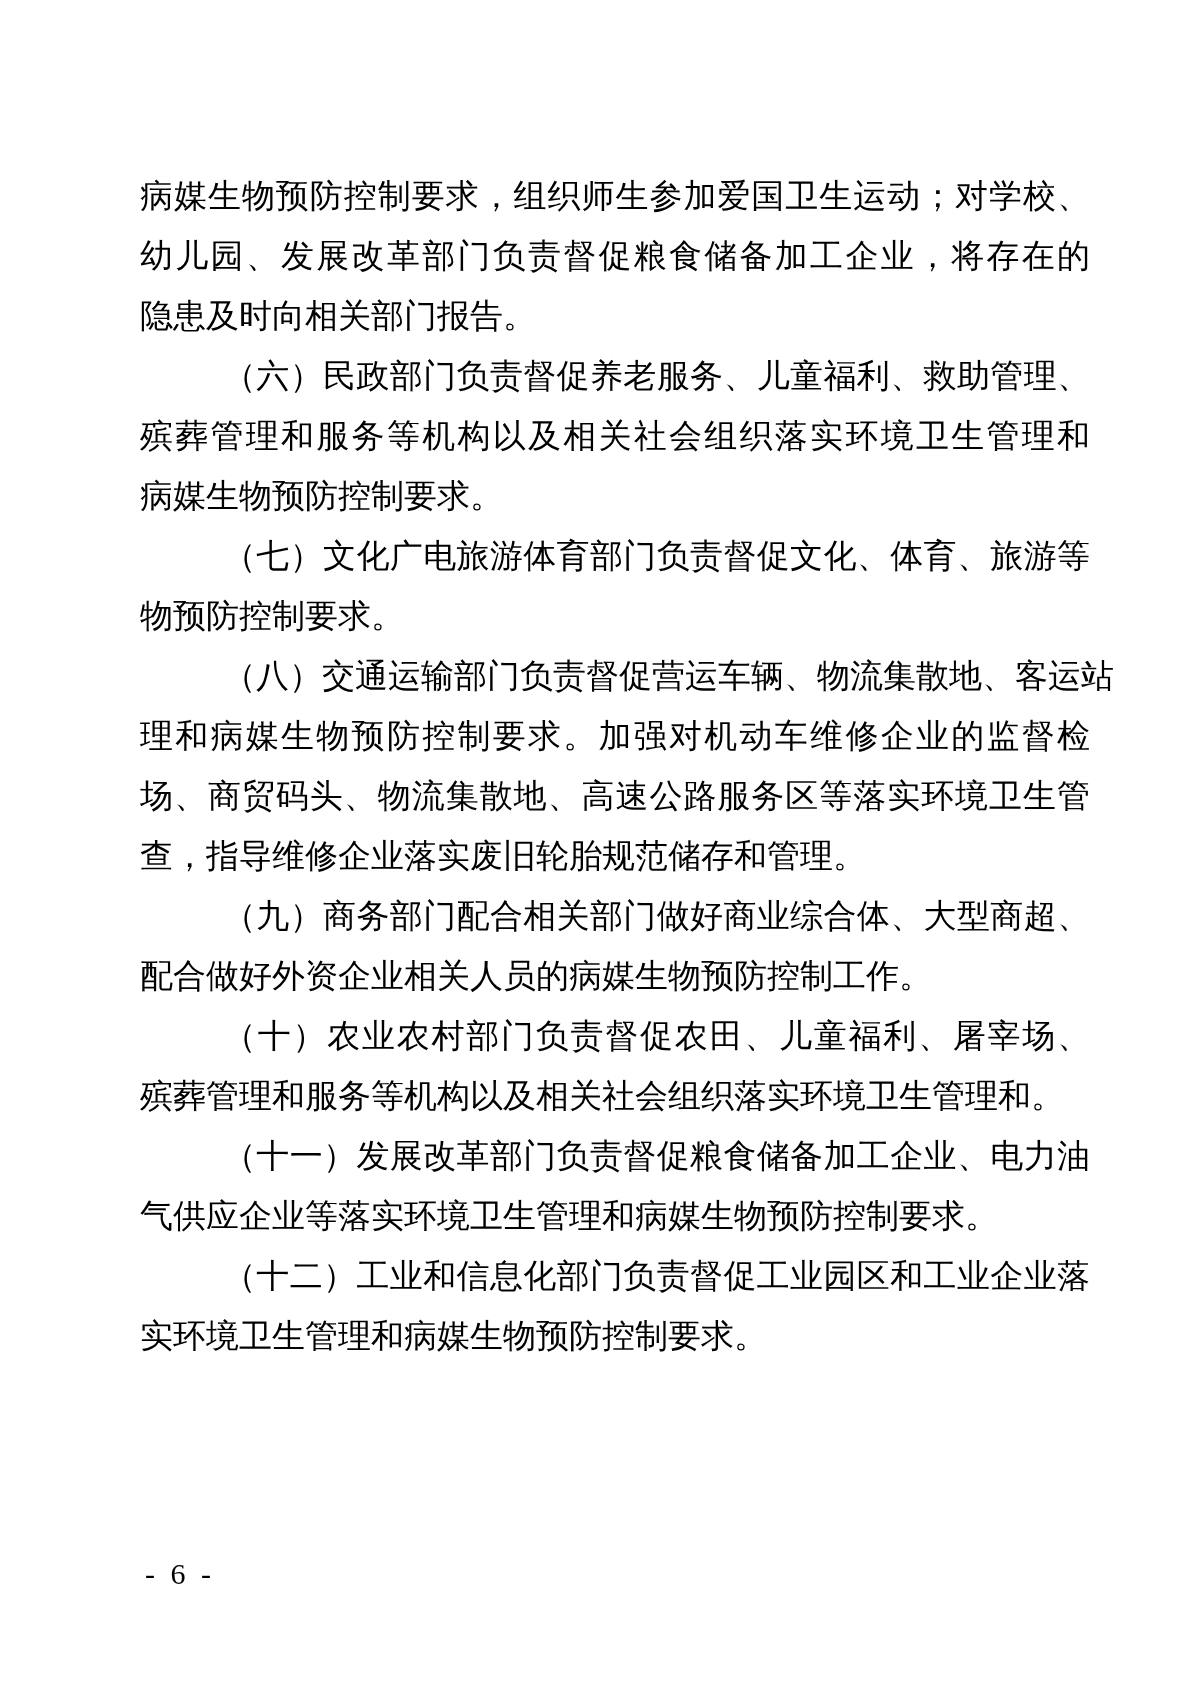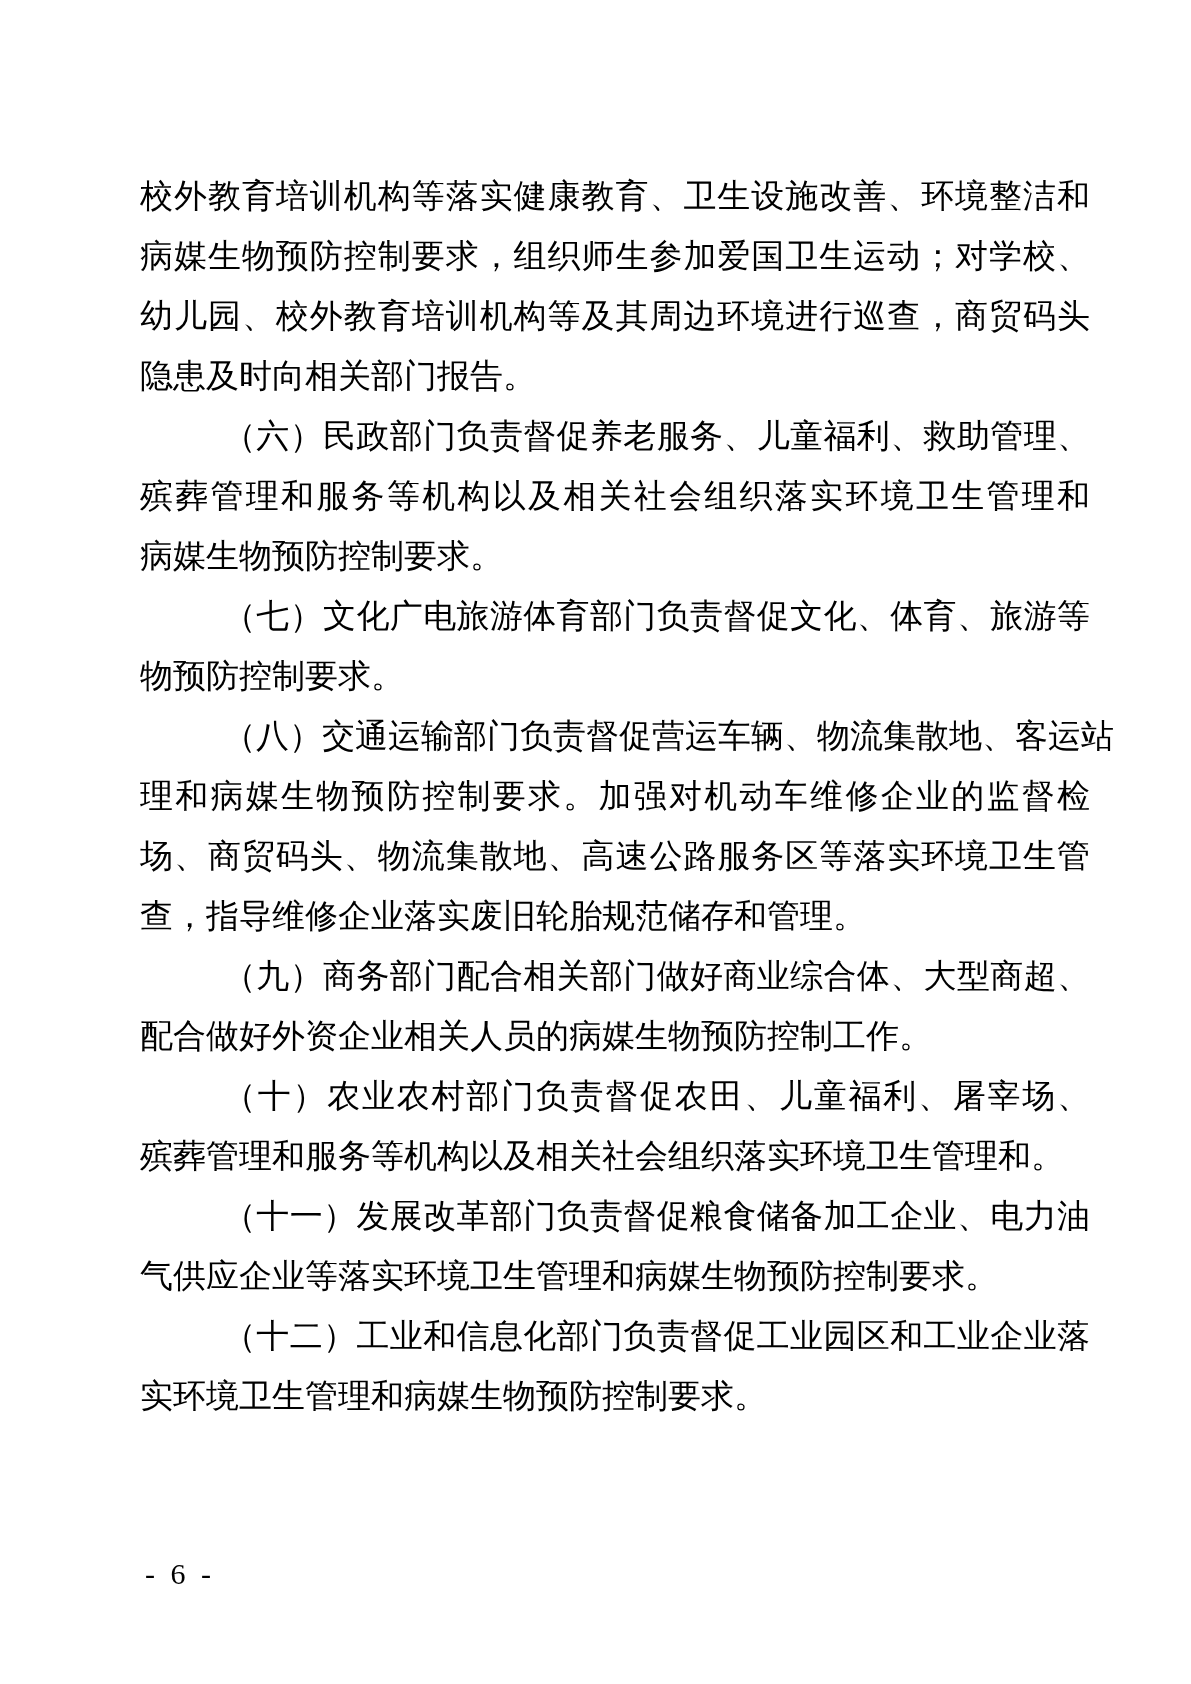--- a/index.html
+++ b/index.html
@@ -44,23 +44,22 @@
     line-height: 36px;
     letter-spacing: 4px;
     text-align: left;
   }
 </style>
 </head>
 <body>
 
 <div class="page">
   <div class="content" id="content">
-      <div class="line">校外教育培训机构等落实健康教育、卫生设施改善、环境整洁和</div>
       <div class="line">病媒生物预防控制要求，组织师生参加爱国卫生运动；对学校、</div>
-      <div class="line">幼儿园、校外教育培训机构等及其周边环境进行巡查，商贸码头</div>
+      <div class="line">幼儿园、发展改革部门负责督促粮食储备加工企业，将存在的</div>
       <div class="line para-end">隐患及时向相关部门报告。</div>
       <div class="line indent">（六）民政部门负责督促养老服务、儿童福利、救助管理、</div>
       <div class="line">殡葬管理和服务等机构以及相关社会组织落实环境卫生管理和</div>
       <div class="line para-end">病媒生物预防控制要求。</div>
       <div class="line indent">（七）文化广电旅游体育部门负责督促文化、体育、旅游等</div>
       <div class="line para-end">物预防控制要求。</div>
       <div class="line indent">（八）交通运输部门负责督促营运车辆、物流集散地、客运站</div>
       <div class="line">理和病媒生物预防控制要求。加强对机动车维修企业的监督检</div>
       <div class="line">场、商贸码头、物流集散地、高速公路服务区等落实环境卫生管</div>
       <div class="line para-end">查，指导维修企业落实废旧轮胎规范储存和管理。</div>

